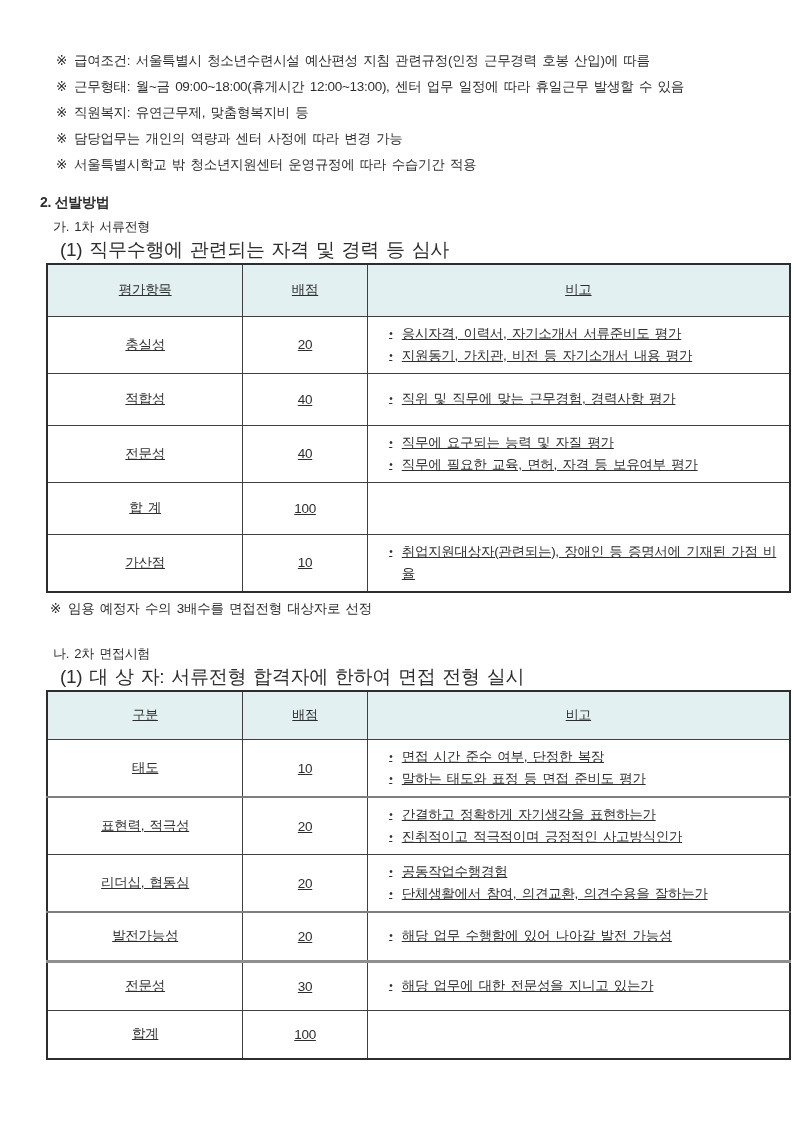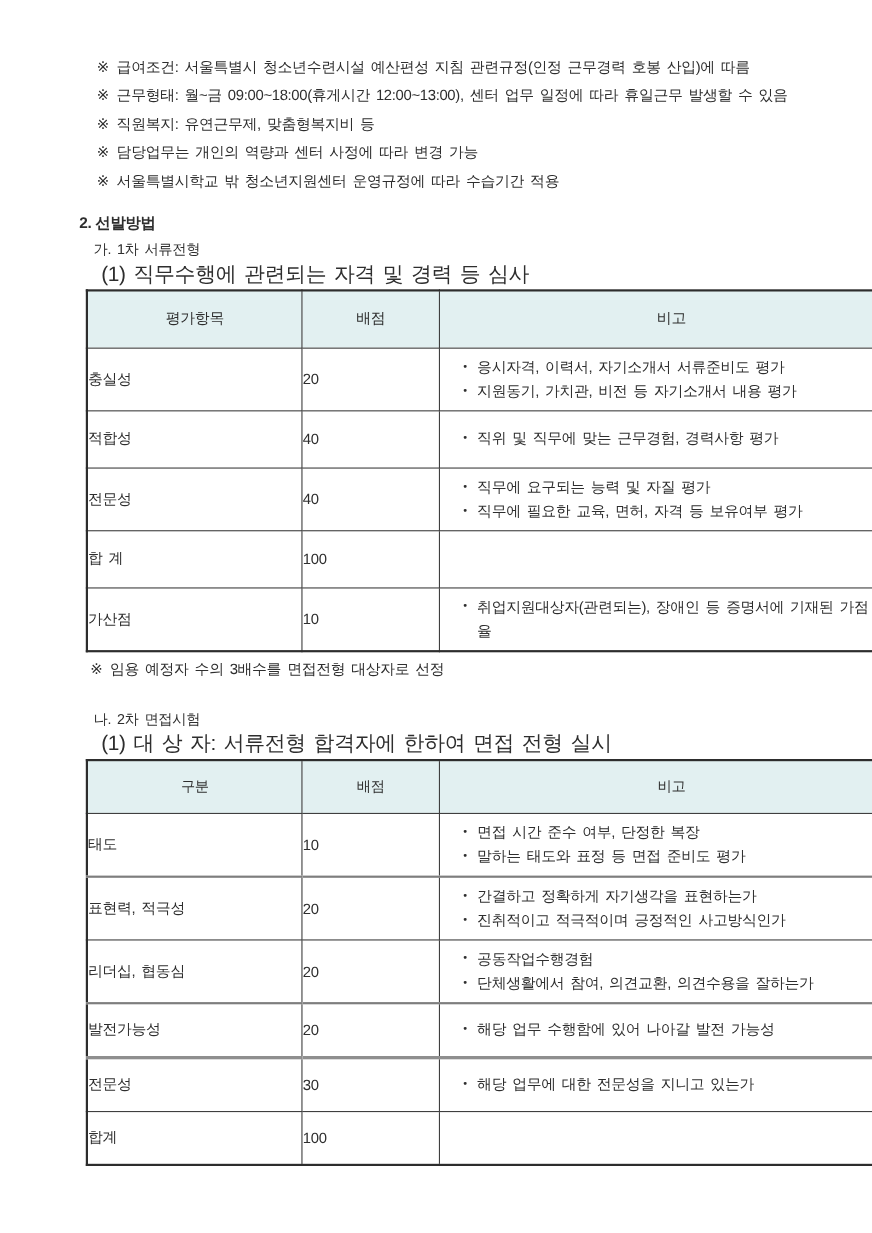--- a/index.html
+++ b/index.html
@@ -5,21 +5,21 @@
   * { margin: 0; padding: 0; box-sizing: border-box; }
   html, body { background: #ffffff; }
   body {
     width: 793px; height: 1121px;
     font-family: "Liberation Sans", "DejaVu Sans", sans-serif;
     color: #2e2e2e;
     overflow: hidden;
   }
   .page {
     width: 793px; height: 1121px;
-    padding: 48px 58px 0 72px;
+    padding: 48px 58px 0 40px;
   }
   
   .intro-notes { font-size: 13.5px; letter-spacing: -0.3px; }
   .note-line {
     line-height: 26px;
     padding-left: 16px;
     white-space: nowrap;
     word-spacing: 2px;
   }
   .ref-mark { margin-right: 7px; }
@@ -44,37 +44,38 @@
     white-space: nowrap;
   }
   
   table.eval {
     margin-left: 6px; margin-top: 2px;
     width: 745px;
     border-collapse: collapse;
     table-layout: fixed;
     font-size: 13.5px;
     letter-spacing: -0.3px;
+    text-decoration: underline;
   }
   table.eval td, table.eval th {
     border: 1px solid #3f3f3f;
     vertical-align: middle;
   }
   table.eval { border: 2px solid #2d2d2d; }
   table.eval th {
     background: #e2f0f1;
     font-weight: normal;
     text-align: center;
   }
   .col-label { width: 170px; }
   .col-score { width: 108px; }
   .col-note  { width: 367px; }
   .t1 th, .t1 td { height: 52px; }
   .t2 th, .t2 td { height: 49px; }
-  td.c { text-align: left; word-spacing: 2px; }
+  td.c { text-align: center; word-spacing: 2px; }
   td.remarks { padding: 6px 8px 6px 12px; }
   .bullet-line {
     display: flex;
     line-height: 22px;
     word-spacing: 2px;
   }
   .blt {
     flex: 0 0 auto;
     width: 22px; text-align: center;
     font-size: 10px; line-height: 22px;

